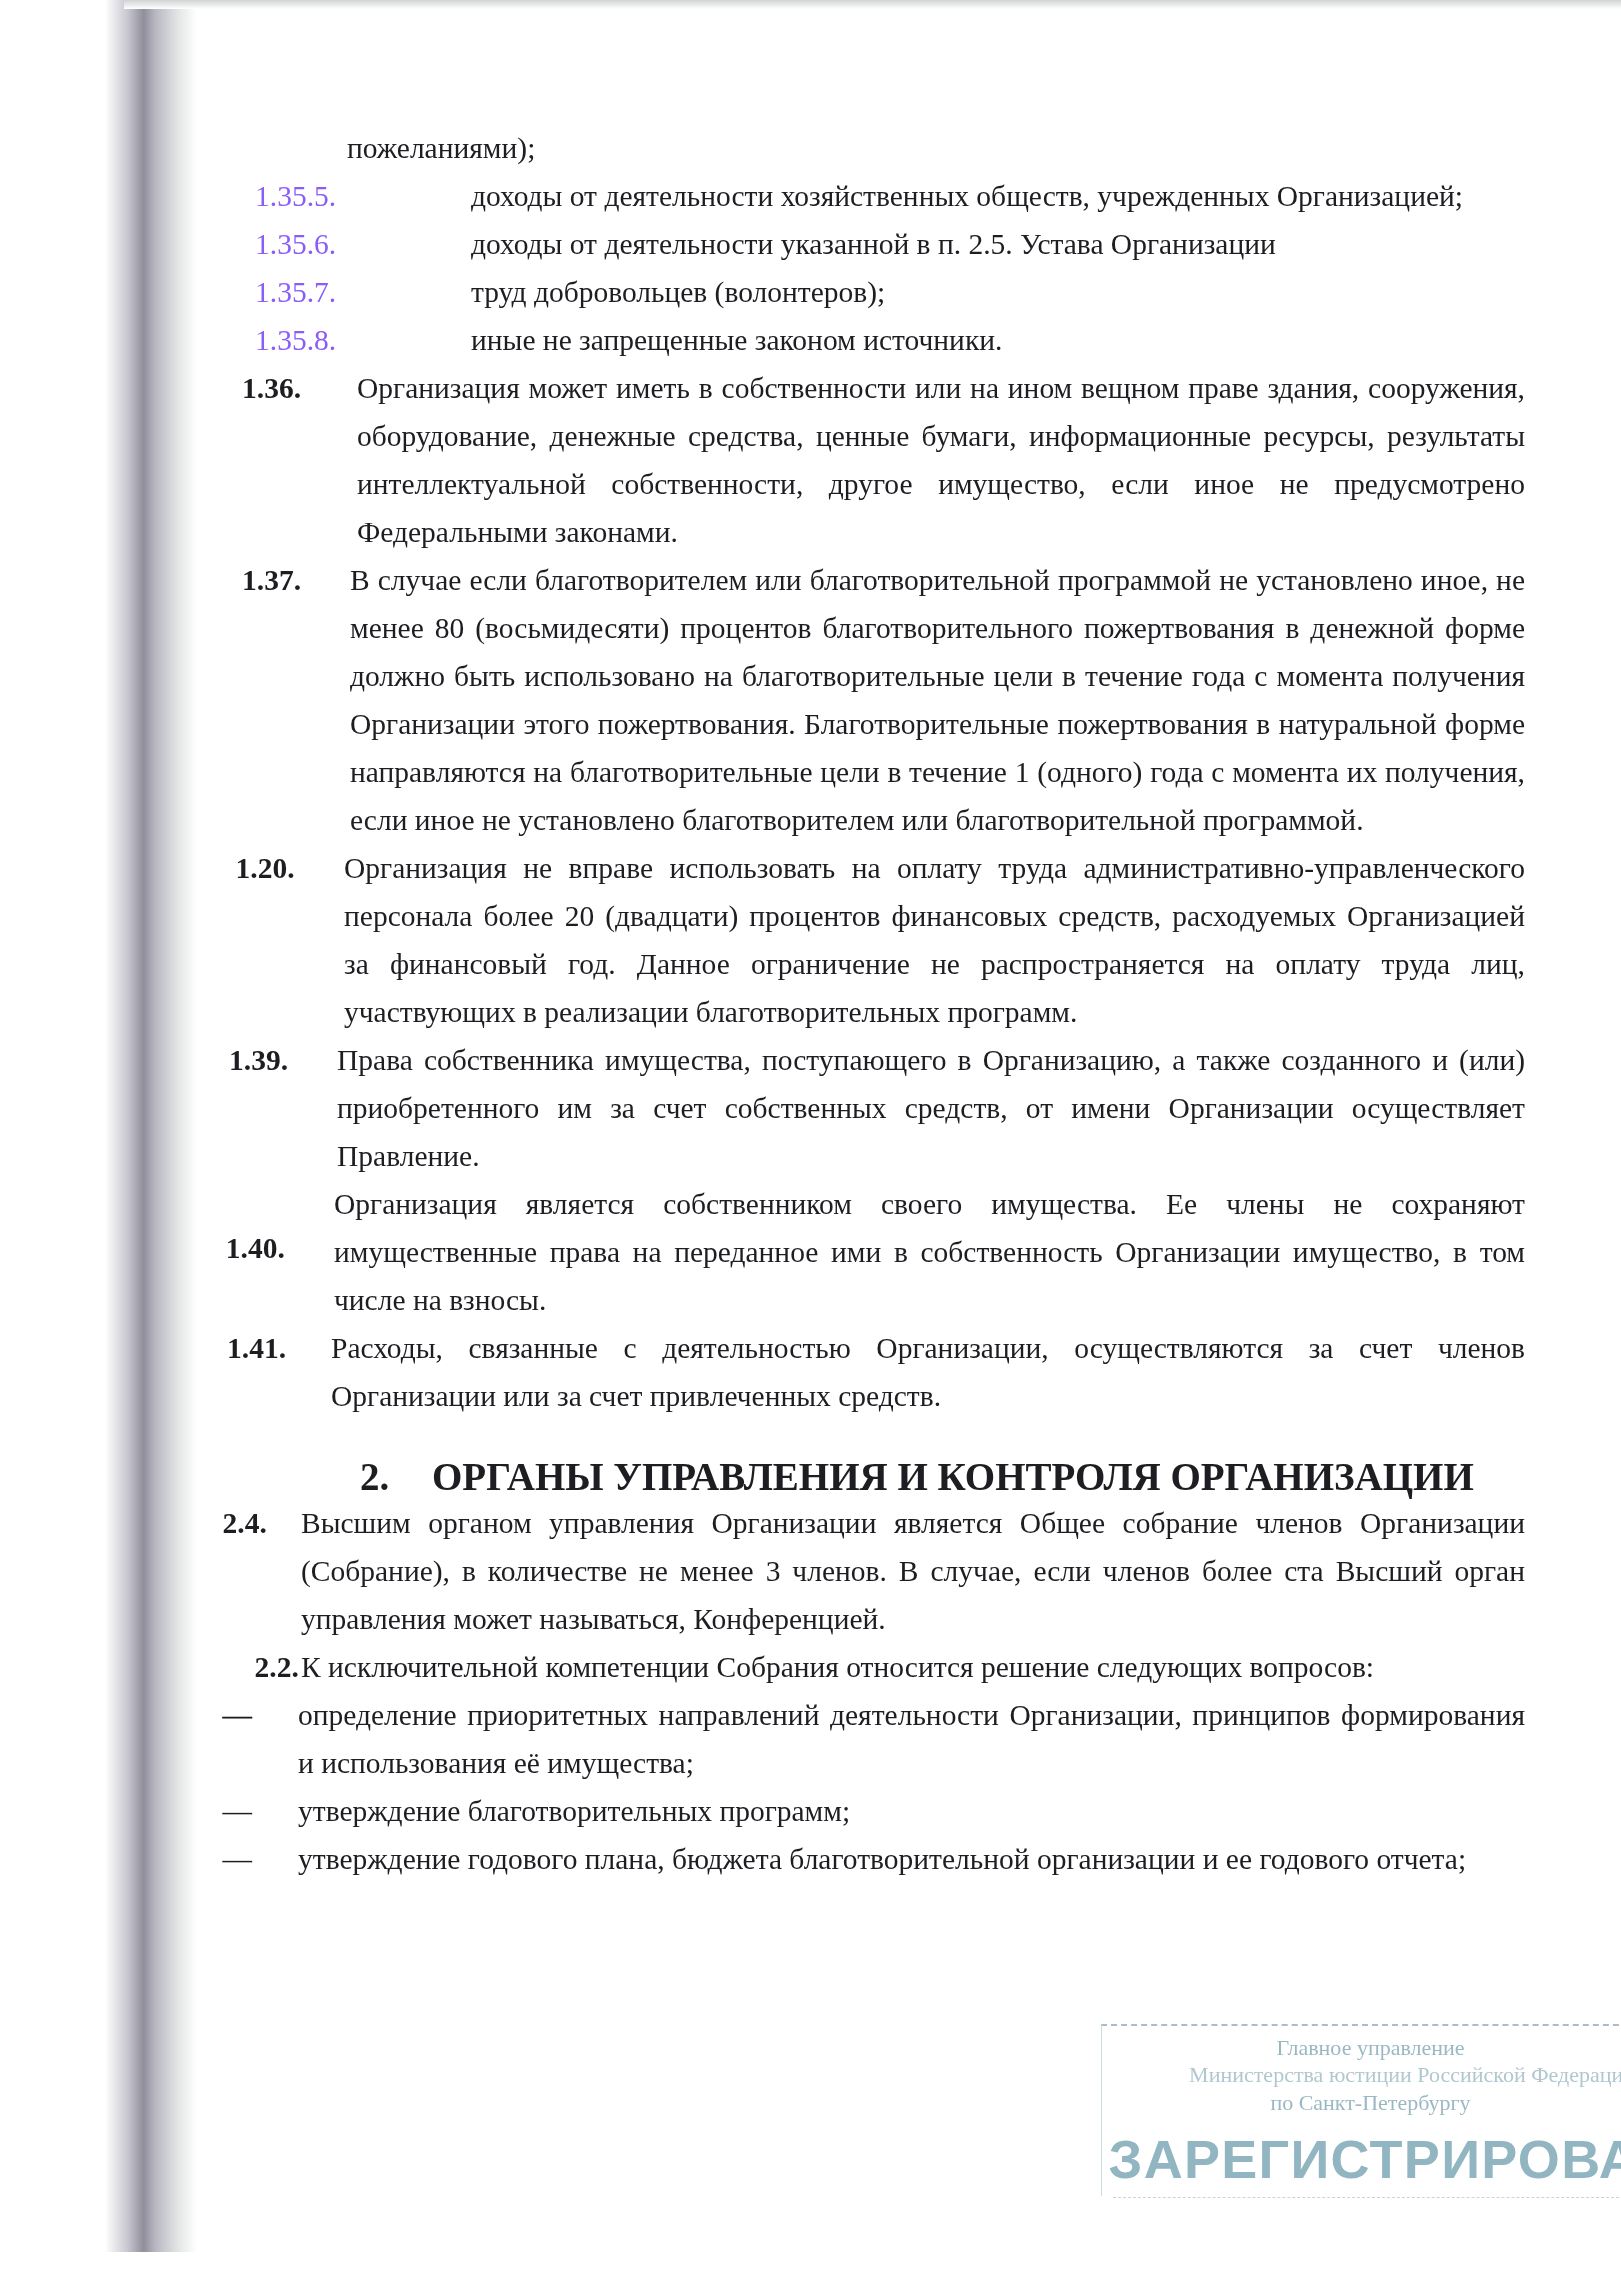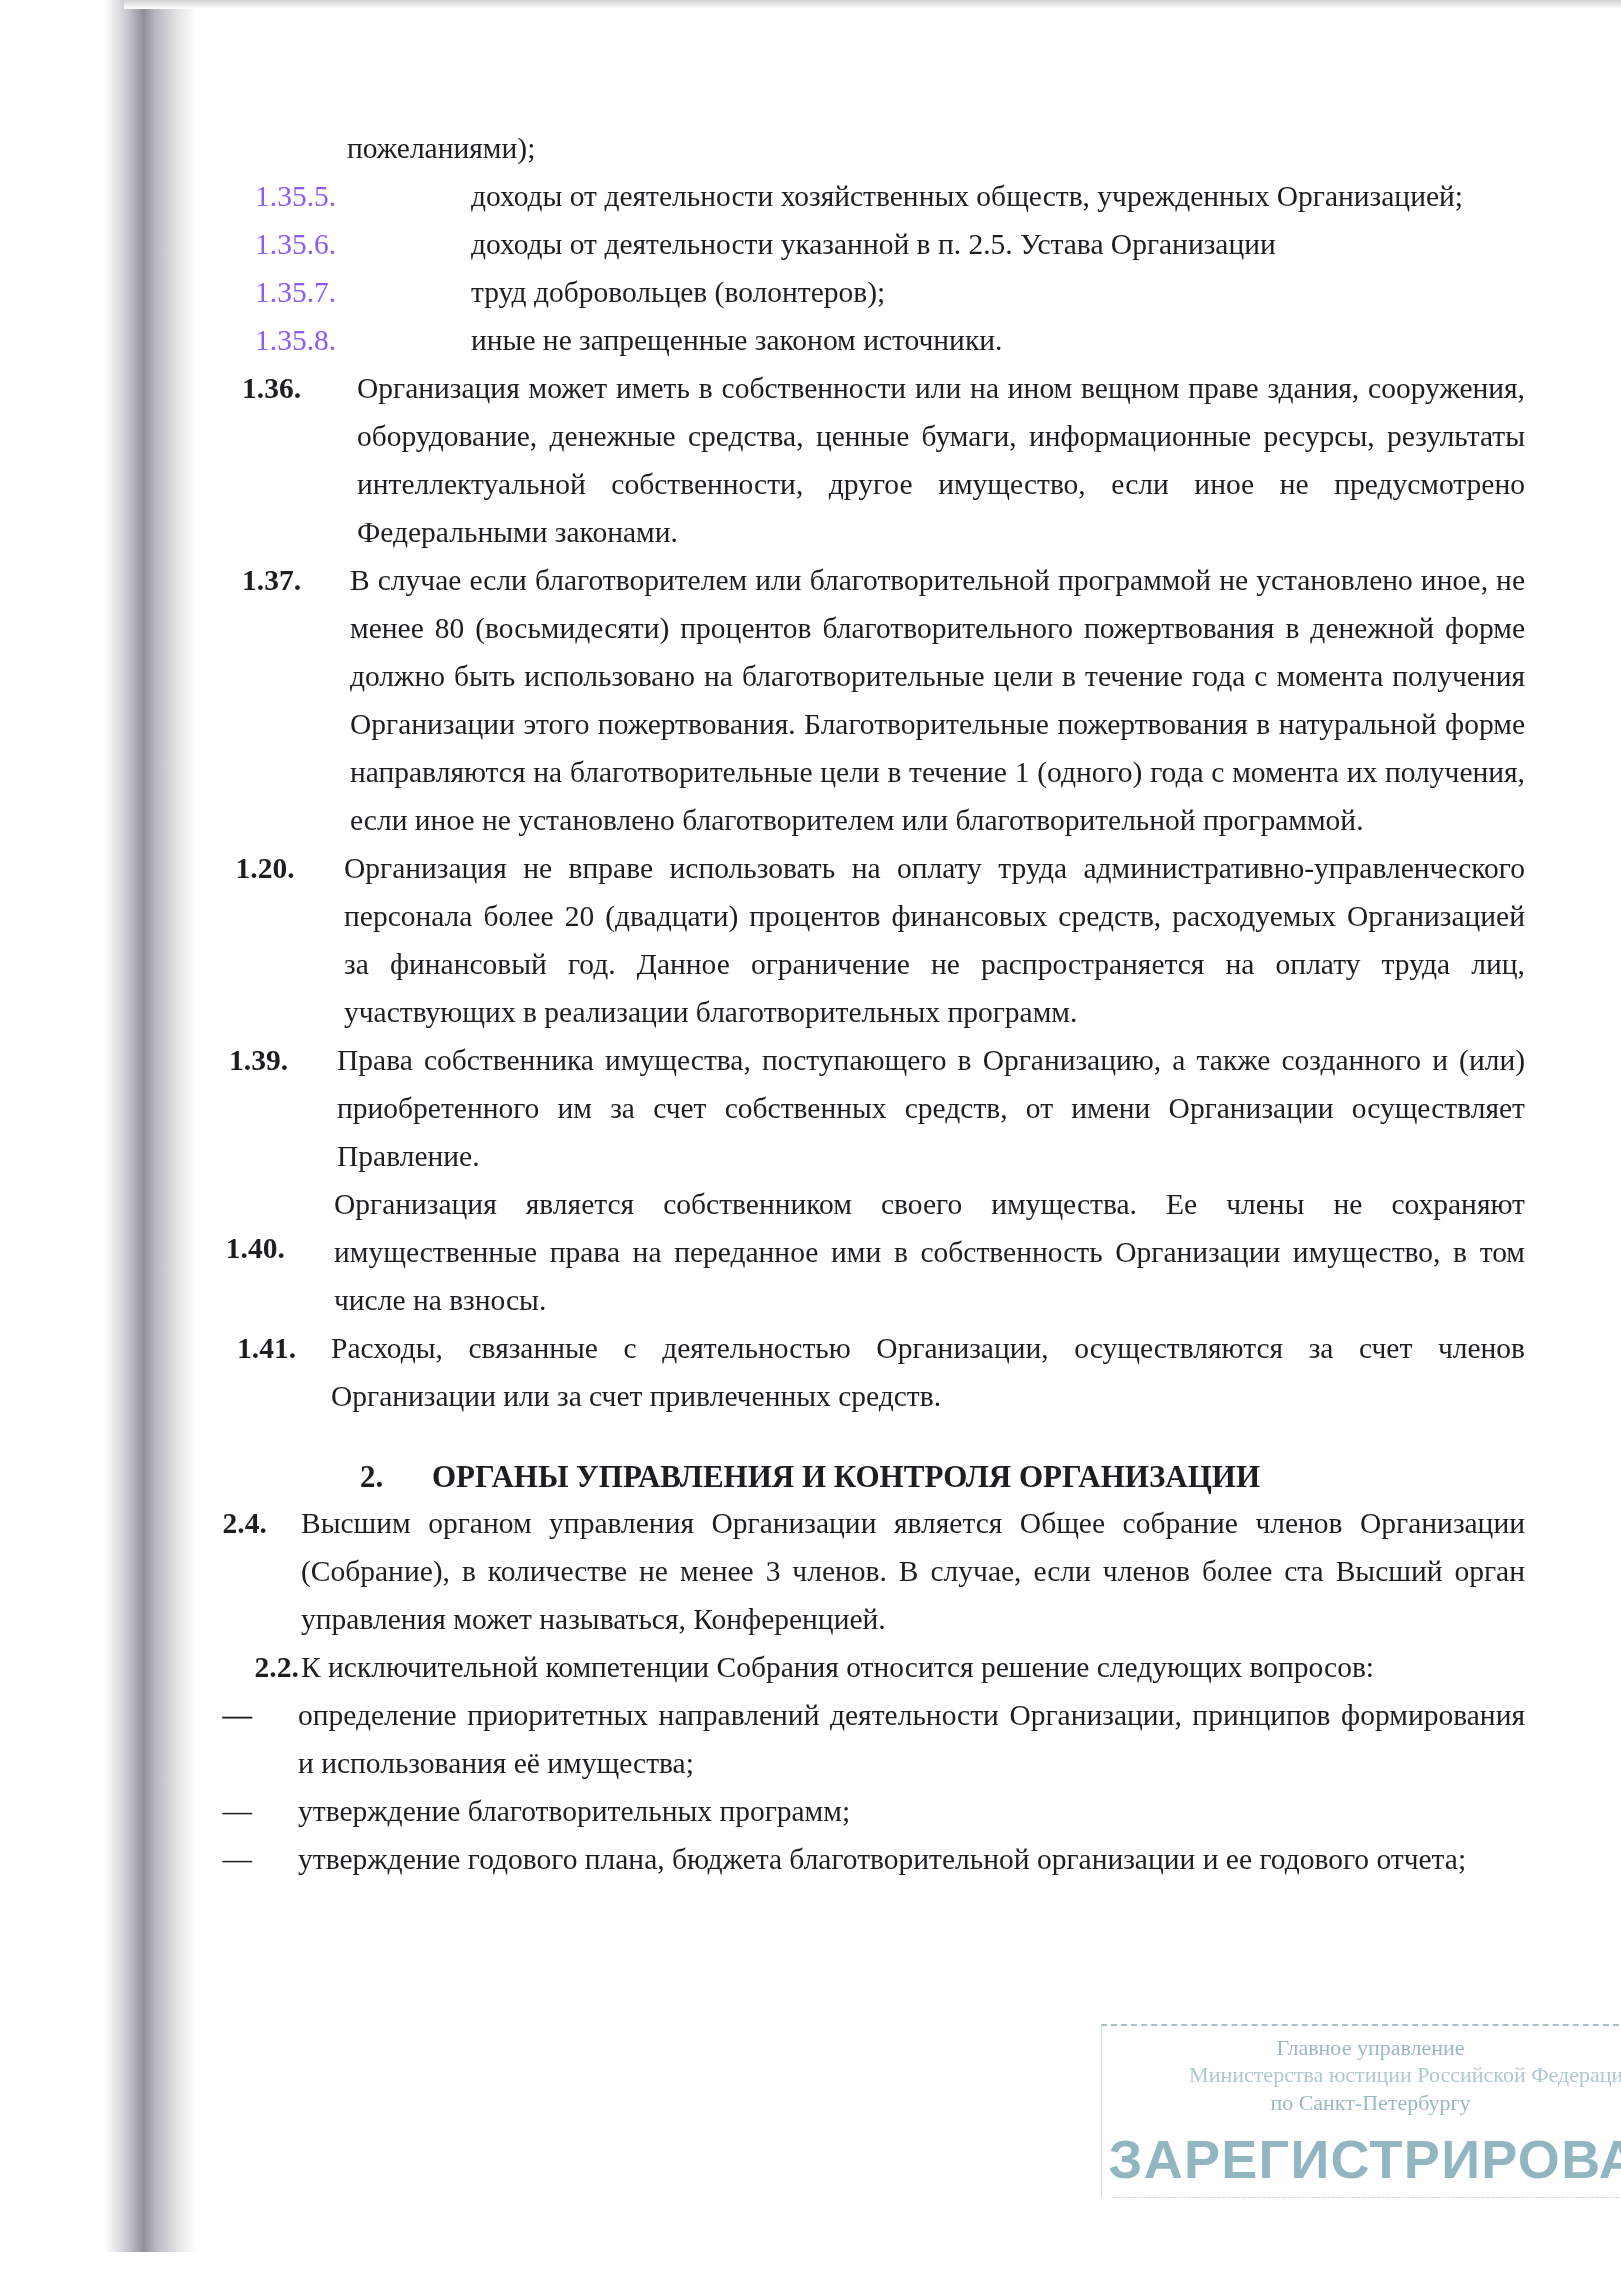--- a/index.html
+++ b/index.html
@@ -27,21 +27,21 @@
   .num.bold { font-weight: bold; }
   .num.sub { color: #8b5cf6; }
   .sub-item { padding-left: 255px; }
   .sub-item .num { left: 39px; }
   .main-item { padding-left: 105px; }
   .main-item .num { left: 33px; }
   .main-item.sec2 { padding-left: 82px; }
   .main-item.sec2 .num { left: 9.8px; }
   .section-title {
     margin: 34px 0 0 0; padding-left: 144px;
-    font-weight: bold; font-size: 31px; line-height: 45px;
+    font-weight: bold; font-size: 39px; line-height: 45px;
     white-space: pre;
   }
   .section-title .stnum { display: inline-block; width: 72px; }
   .bullet { position: relative; padding-left: 82px; text-align: justify; text-align-last: left; }
   .bullet .dash { position: absolute; left: 6.5px; top: 0; }
 
   
   .stamp {
     position: absolute; left: 1101px; top: 2024px; width: 537px; height: 170px;
     border-top: 2px dashed #9fb9c2; border-left: 1.3px solid #c8dbe0;
@@ -104,21 +104,21 @@
   </div>
   <div class="item main-item" style="padding-left:121px;">
     <span class="num bold" style="left:13px;">1.39.</span>
     <span>Права собственника имущества, поступающего в Организацию, а также созданного и (или) приобретенного им за счет собственных средств, от имени Организации осуществляет Правление.</span>
   </div>
   <div class="item main-item" style="padding-left:118px;">
     <span class="num bold" style="left:9.8px;margin-top:44px;">1.40.</span>
     <span>Организация является собственником своего имущества. Ее члены не сохраняют имущественные права на переданное ими в собственность Организации имущество, в том числе на взносы.</span>
   </div>
   <div class="item main-item" style="padding-left:115px;">
-    <span class="num bold" style="left:21px;">1.41.</span>
+    <span class="num bold" style="left:11px;">1.41.</span>
     <span>Расходы, связанные с деятельностью Организации, осуществляются за счет членов Организации или за счет привлеченных средств.</span>
   </div>
 
   <div class="section-title"><span class="stnum">2.</span><span>ОРГАНЫ УПРАВЛЕНИЯ И КОНТРОЛЯ ОРГАНИЗАЦИИ</span></div>
 
   <div class="item main-item sec2" style="padding-left:85px;">
     <span class="num bold" style="left:6.5px;">2.4.</span>
     <span>Высшим органом управления Организации является Общее собрание членов Организации (Собрание), в количестве не менее 3 членов. В случае, если членов более ста Высший орган управления может называться, Конференцией.</span>
   </div>
   <div class="item main-item sec2" style="padding-left:85px;">

